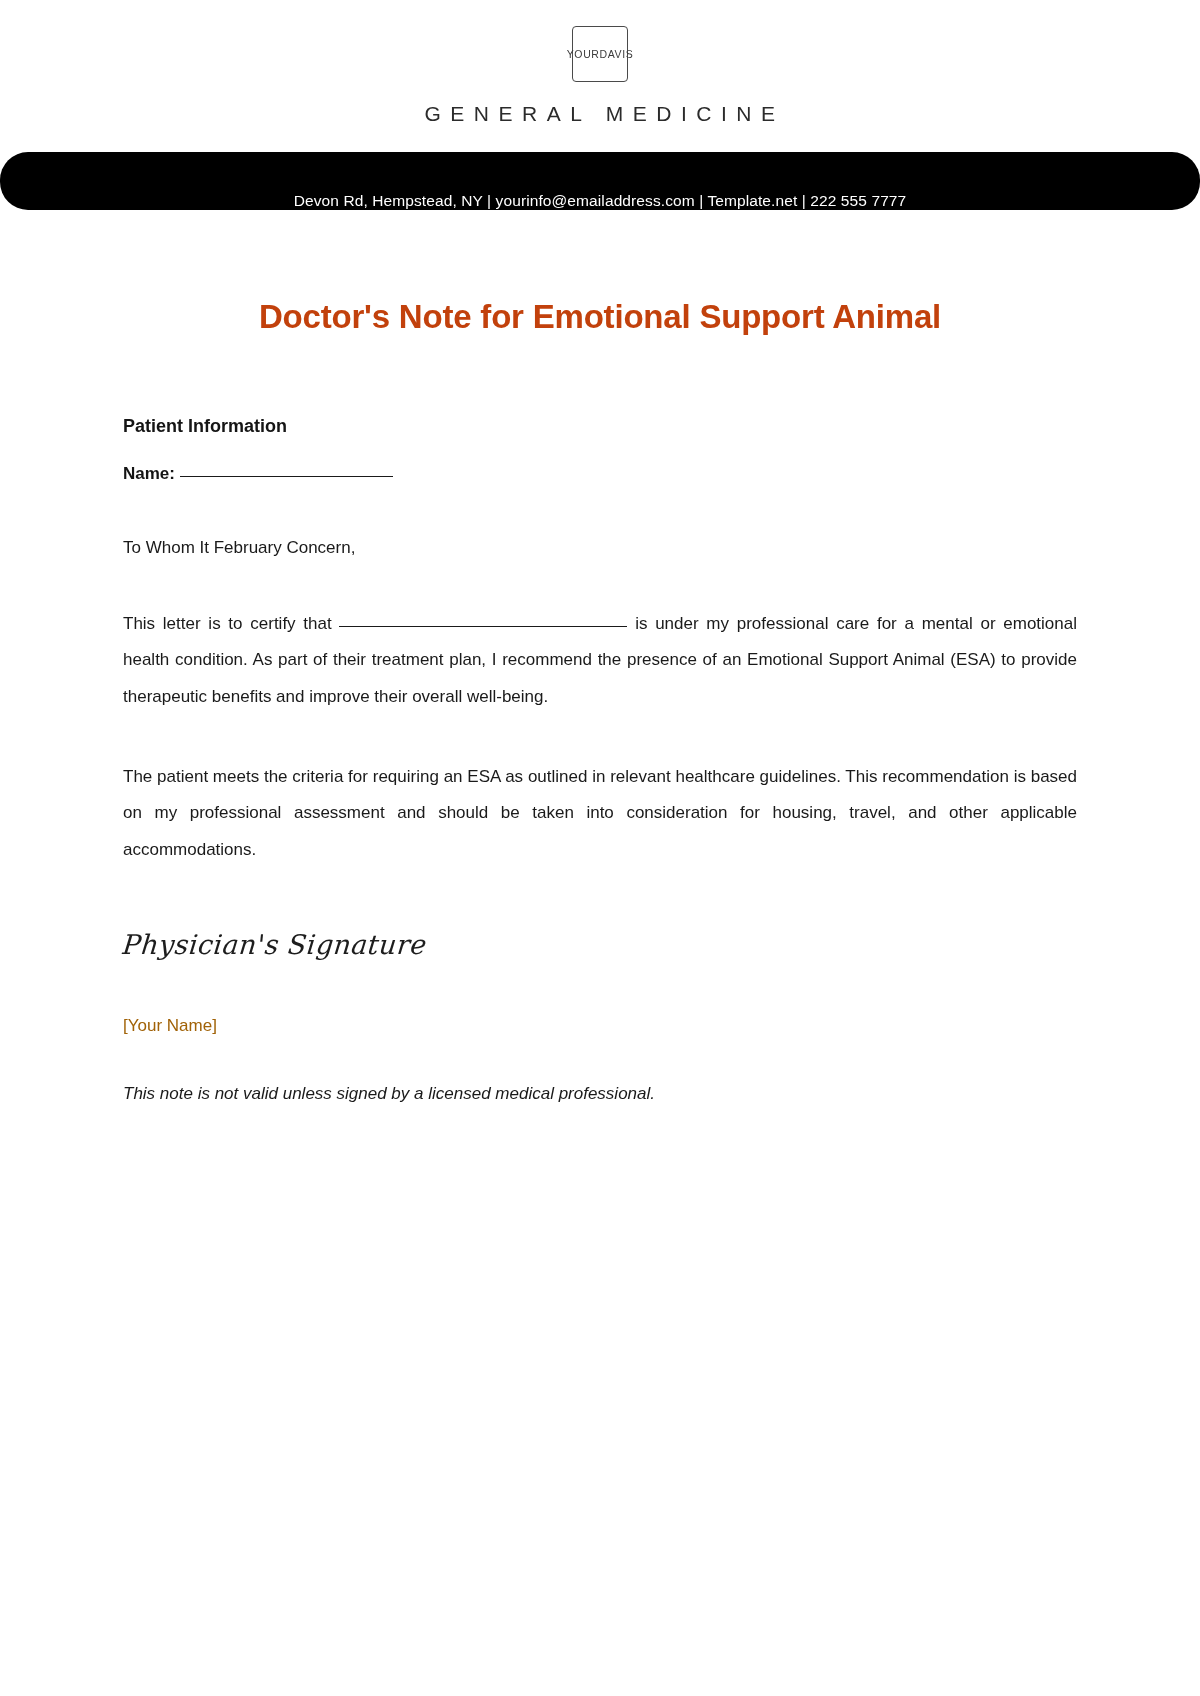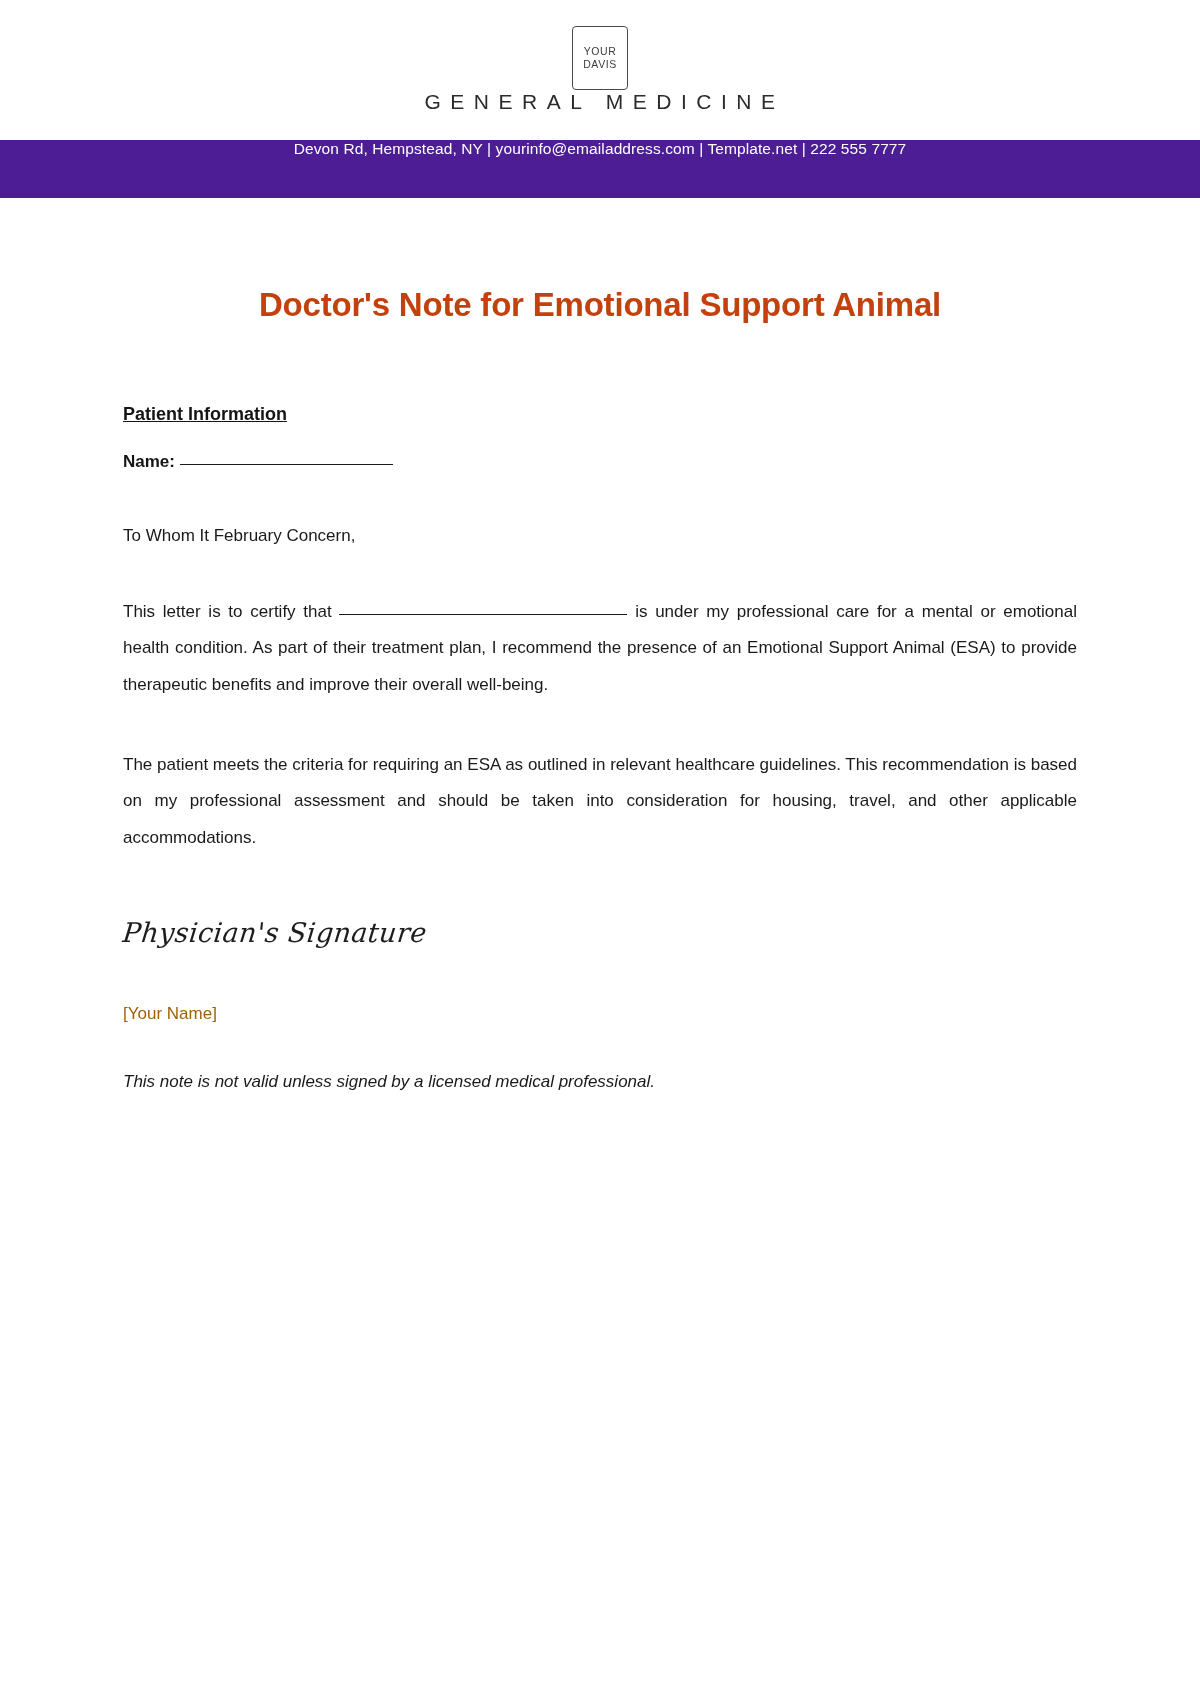--- a/index.html
+++ b/index.html
@@ -20,26 +20,25 @@
 
   
   .letterhead {
     background: #ffffff;
     padding-top: 26px;
     text-align: center;
   }
 
   .logo-box {
     width: 56px;
-    height: 64px;
+    height: 56px;
     margin: 0 auto;
     border: 1px solid #4a4a4a;
     border-radius: 4px;
     display: flex;
-    flex-direction: column;
     align-items: center;
     justify-content: center;
     box-sizing: border-box;
   }
   .logo-line {
     font-size: 10.5px;
     letter-spacing: 0.6px;
     color: #3c3c3c;
     line-height: 1.22;
     font-family: "Liberation Sans", sans-serif;
@@ -50,35 +49,36 @@
     font-size: 56px;
     font-weight: bold;
     letter-spacing: -0.5px;
     color: #767676;
     line-height: 1.0;
     font-family: "Liberation Sans", sans-serif;
     white-space: nowrap;
   }
 
   .practice-specialty {
-    margin-top: 0;
+    margin-top: 20px;
     font-size: 21px;
     letter-spacing: 9.5px;
     color: #2b2b2b;
     font-family: "Liberation Sans", sans-serif;
     padding-left: 9px;
   }
 
   .contact-bar {
     margin-top: 26px;
     height: 58px;
-    background: #4c1d95;
+    background: #000000;
     display: flex;
-    align-items: flex-start;
+    align-items: flex-end;
     justify-content: center;
+    border-radius: 28px;
   }
   .contact-text {
     color: #ffffff;
     font-size: 15.5px;
     letter-spacing: 0.1px;
     font-family: "Liberation Sans", sans-serif;
   }
 
   
   .sheet {
@@ -103,21 +103,20 @@
     font-weight: bold;
     color: #151515;
     letter-spacing: 0.1px;
   }
 
   .section-heading {
     margin-top: 80px;
     font-size: 18px;
     font-weight: bold;
     color: #151515;
-    text-decoration: underline;
   }
 
   .field-line {
     margin-top: 27px;
     font-size: 17px;
     font-weight: bold;
     color: #151515;
   }
 
   .salutation {

